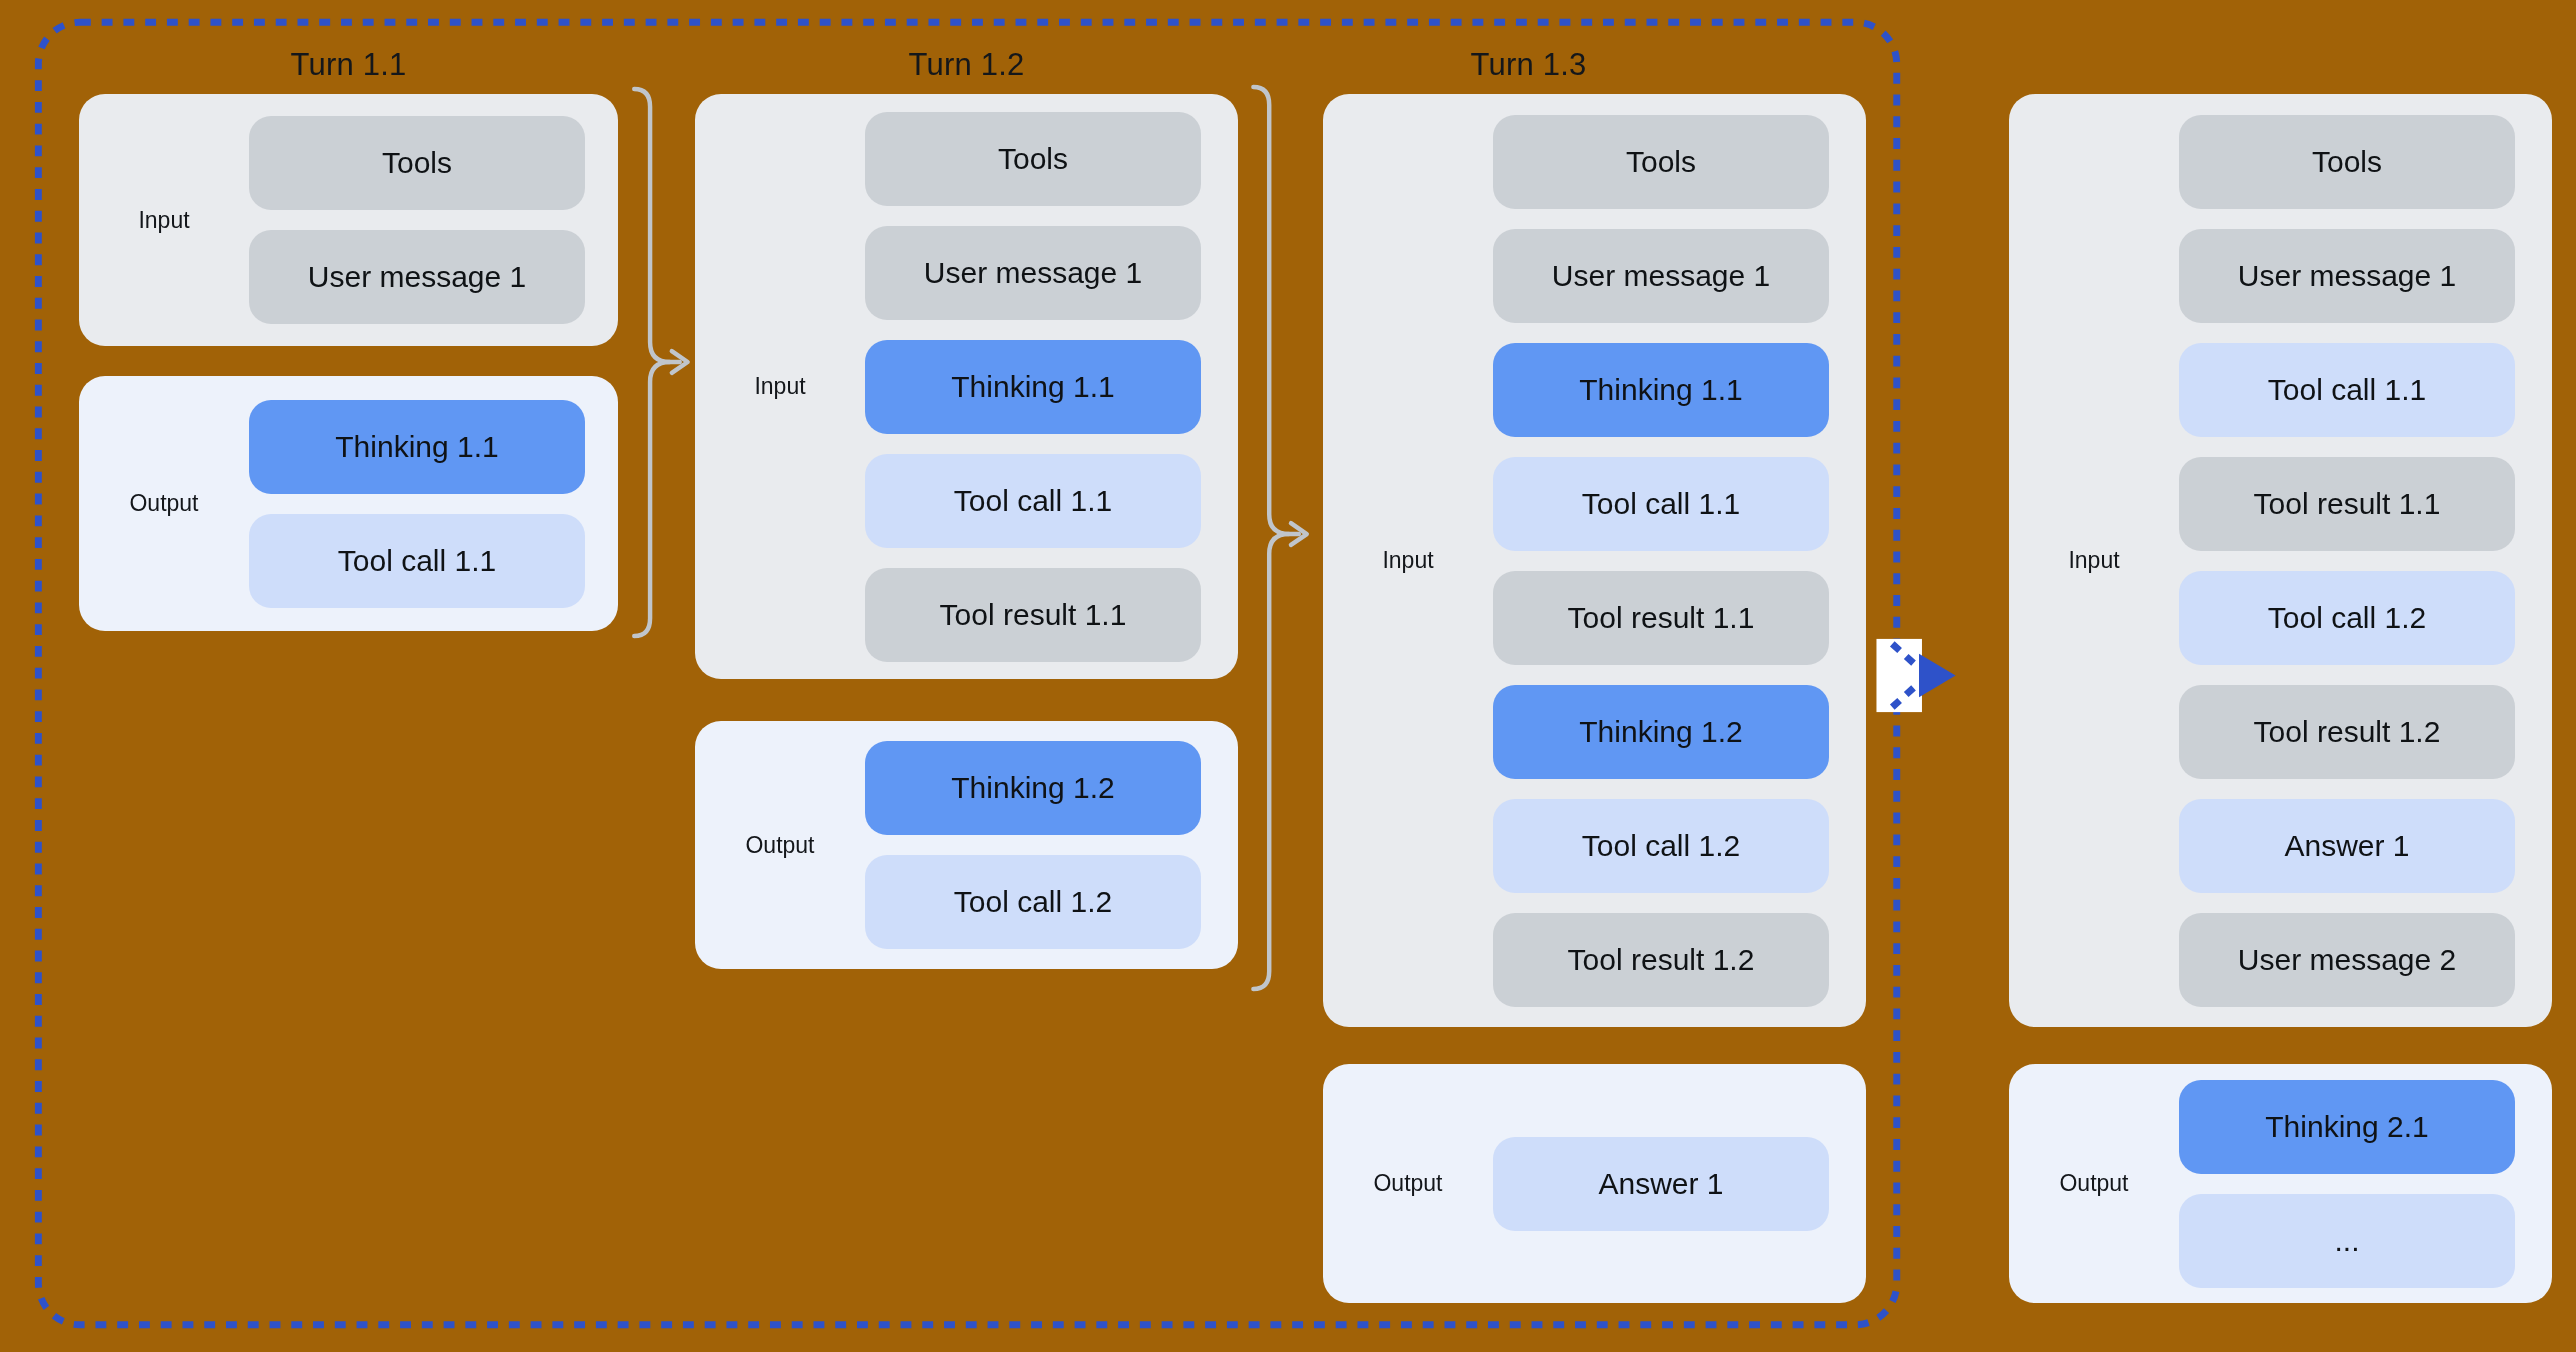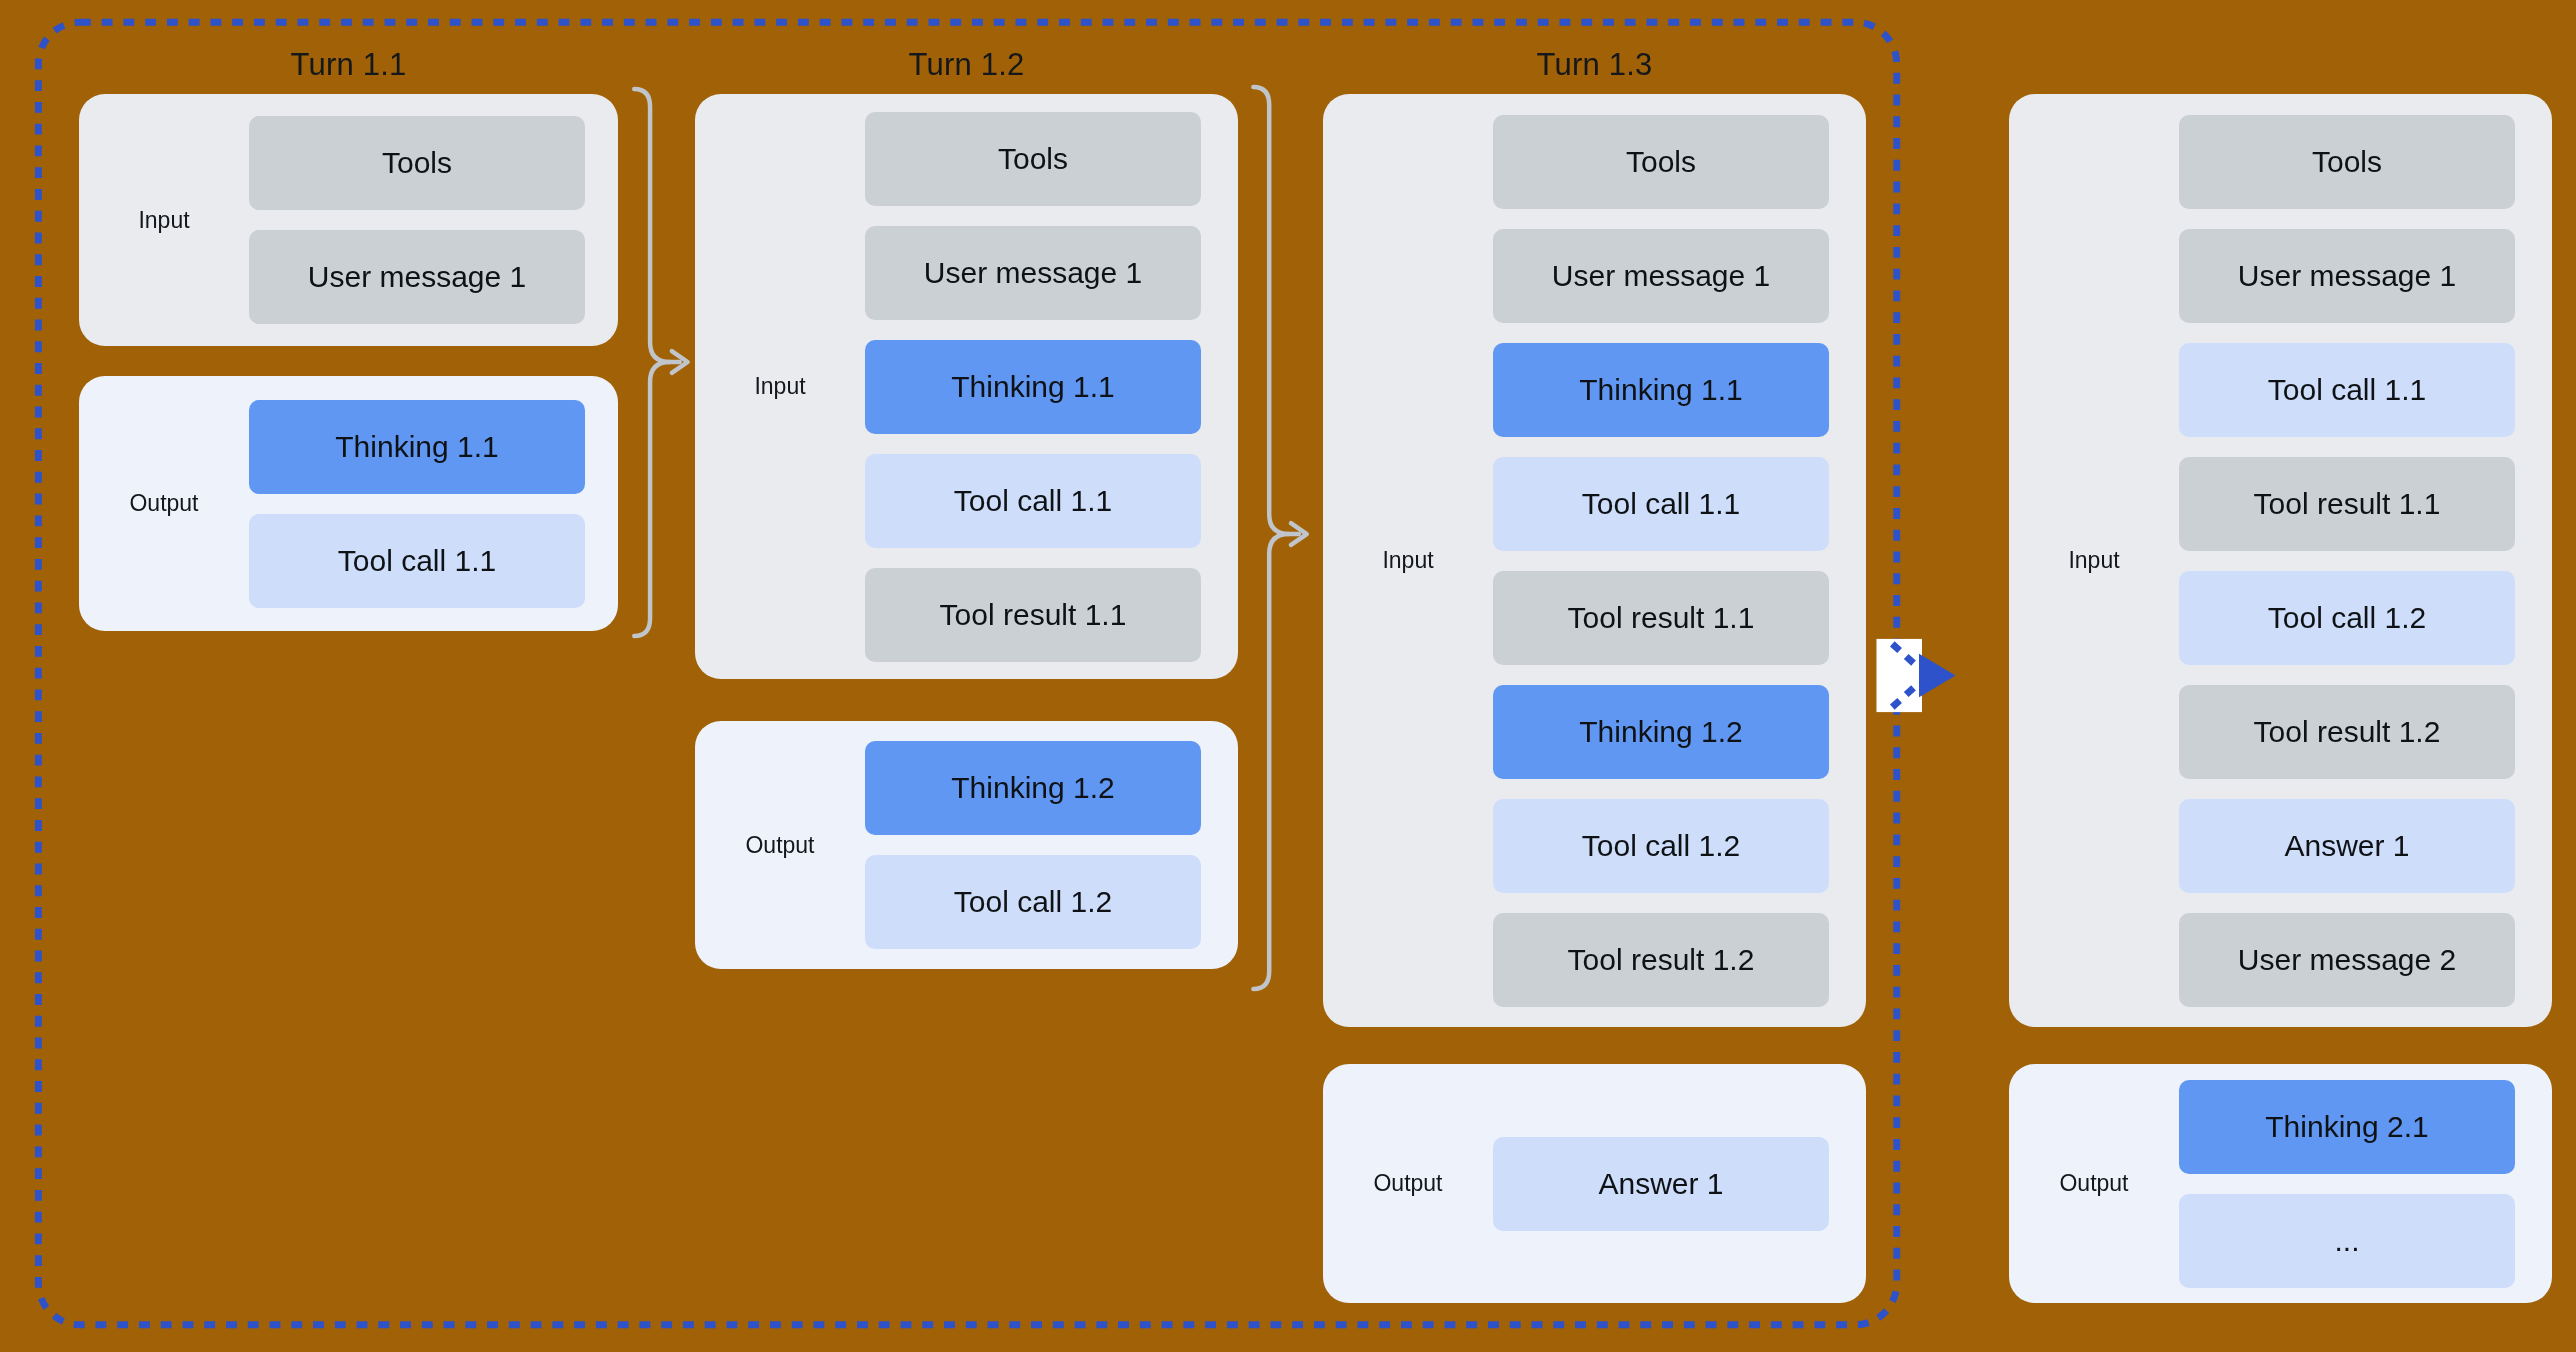--- a/index.html
+++ b/index.html
@@ -18,21 +18,21 @@
   .output-box{background:#EDF2FB;}
   .label-zone{
     width:170px;flex:0 0 170px;display:flex;align-items:center;justify-content:center;
     font-size:23px;font-weight:500;color:#14171b;
   }
   .pill-stack{
     width:336px;flex:0 0 336px;display:flex;flex-direction:column;
     justify-content:center;gap:20px;
   }
   .pill{
-    height:94px;border-radius:10px;display:flex;align-items:center;justify-content:center;
+    height:94px;border-radius:22px;display:flex;align-items:center;justify-content:center;
     font-size:30px;font-weight:500;color:#0f1215;
   }
   .pill.gray{background:#CBD0D5;}
   .pill.blue{background:#6097F3;}
   .pill.lightblue{background:#CEDDFA;}
 </style>
 </head>
 <body>
 
 <div class="stage">
@@ -93,21 +93,21 @@
   </div>
 
   <div class="box output-box" style="left:695px;top:721px;width:543px;height:248px;">
     <div class="label-zone">Output</div>
     <div class="pill-stack">
       <div class="pill blue">Thinking 1.2</div>
       <div class="pill lightblue">Tool call 1.2</div>
     </div>
   </div>
 
-  <div class="turn-title" style="left:1323px;width:543px;">Turn 1.3</div>
+  <div class="turn-title" style="left:1257px;width:543px;">Turn 1.3</div>
 
   <div class="box input-box" style="left:1323px;top:94px;width:543px;height:933px;">
     <div class="label-zone">Input</div>
     <div class="pill-stack">
       <div class="pill gray">Tools</div>
       <div class="pill gray">User message 1</div>
       <div class="pill blue">Thinking 1.1</div>
       <div class="pill lightblue">Tool call 1.1</div>
       <div class="pill gray">Tool result 1.1</div>
       <div class="pill blue">Thinking 1.2</div>

